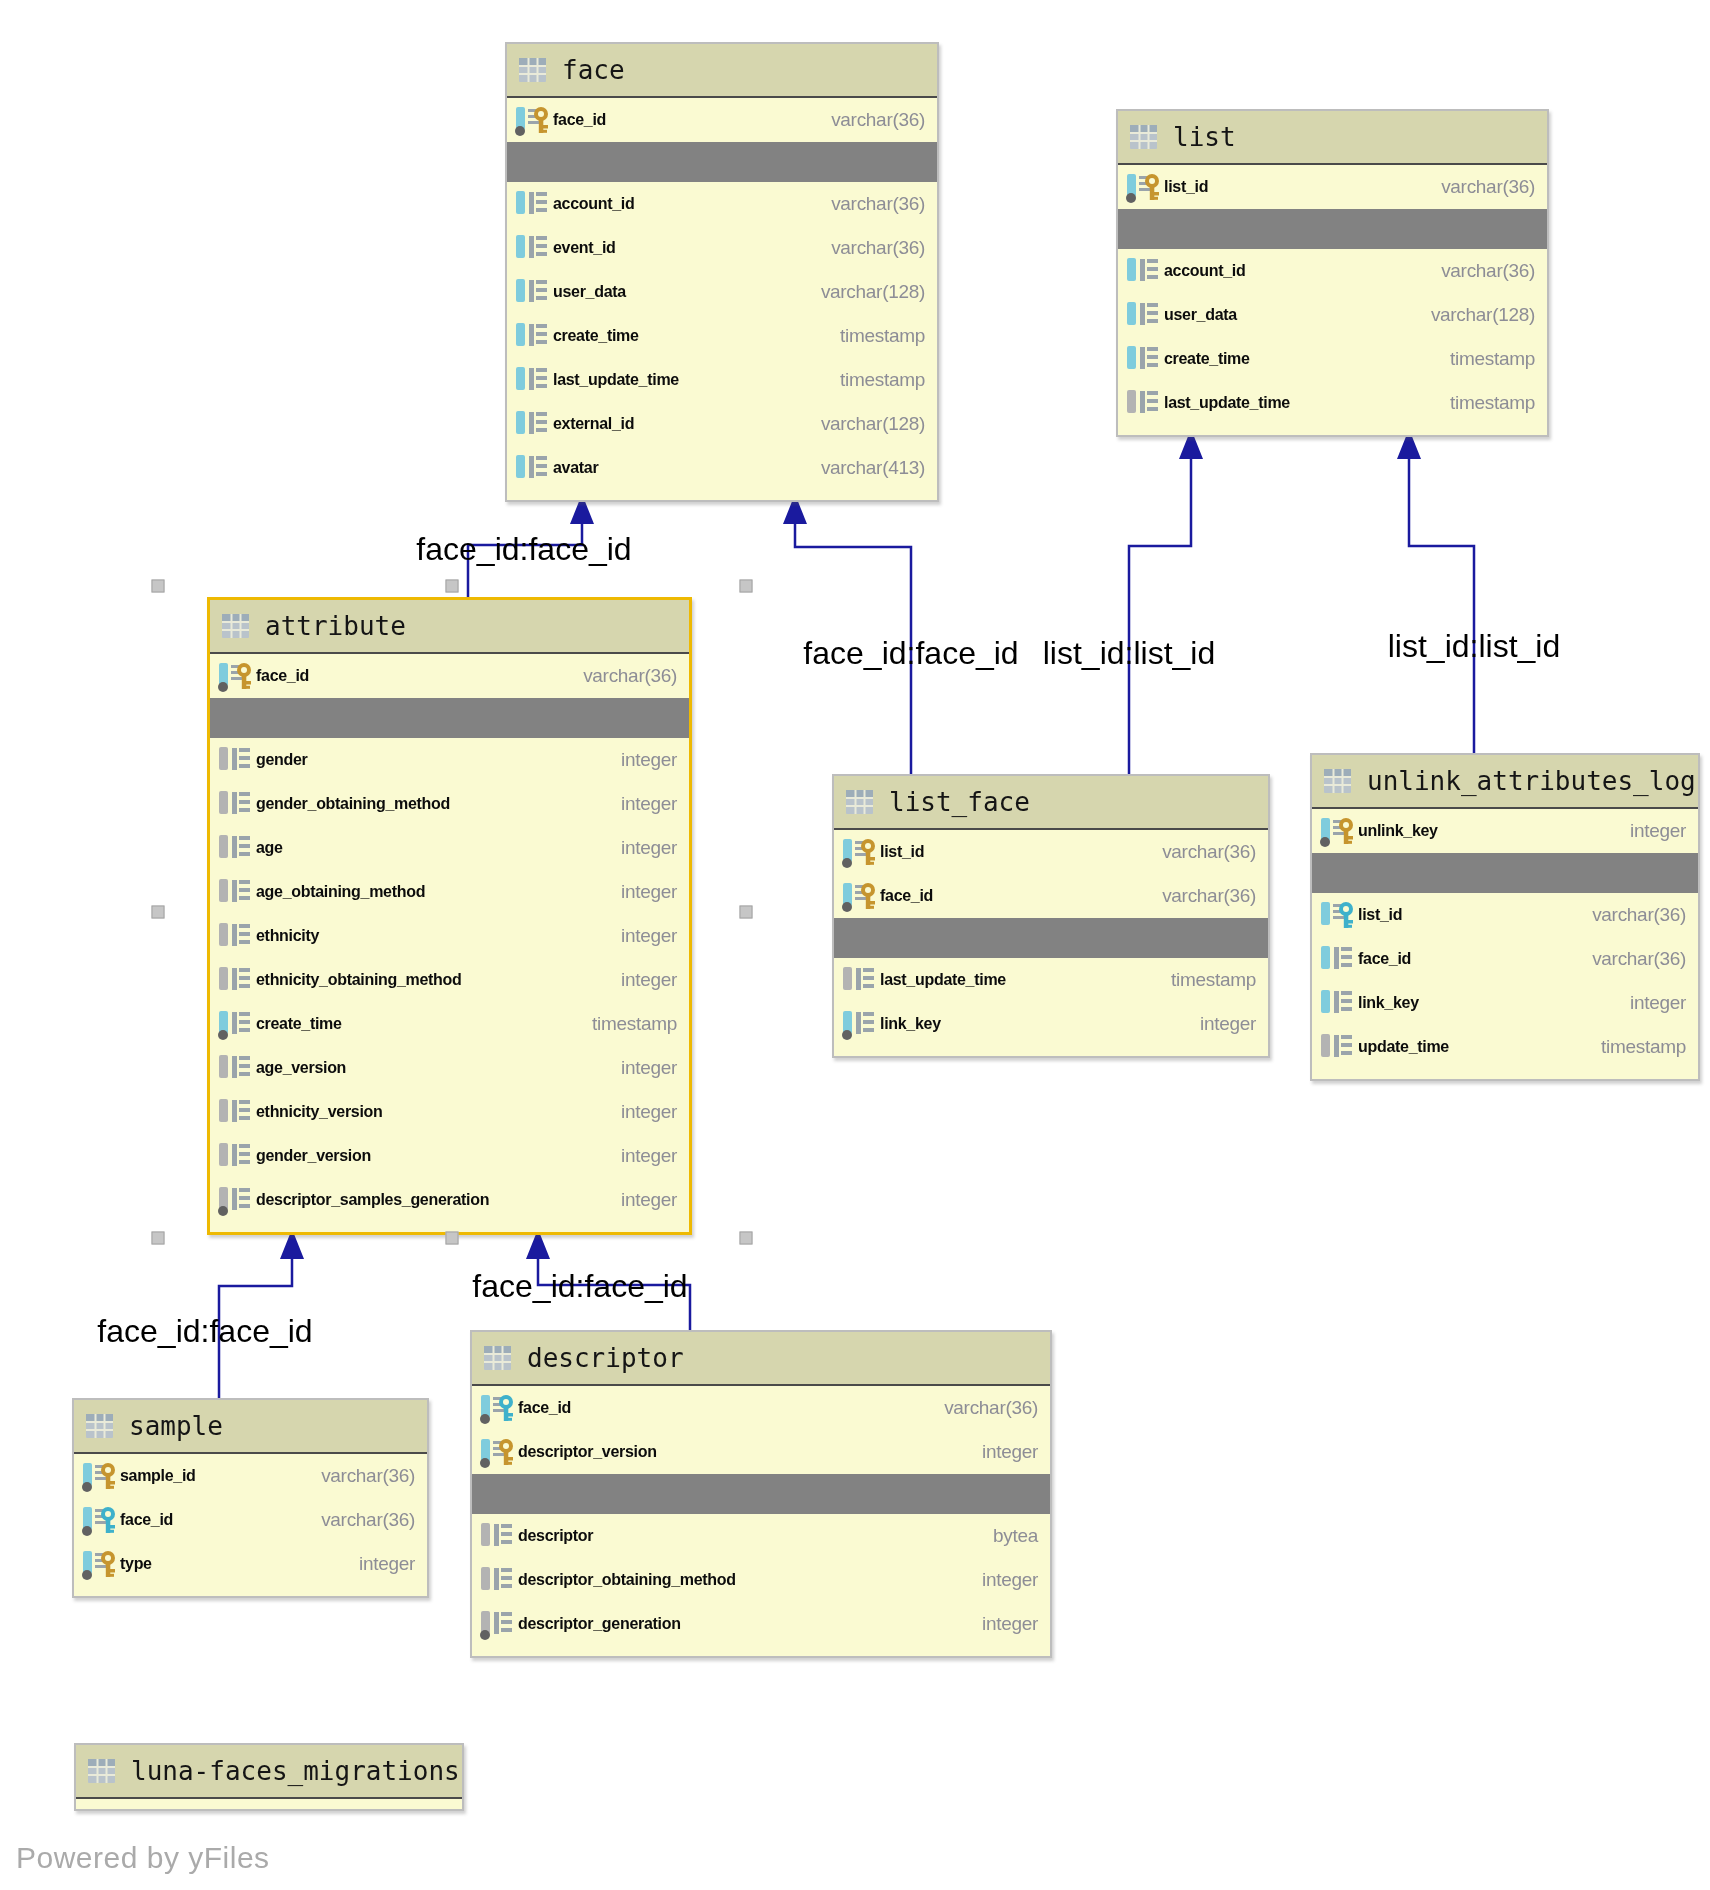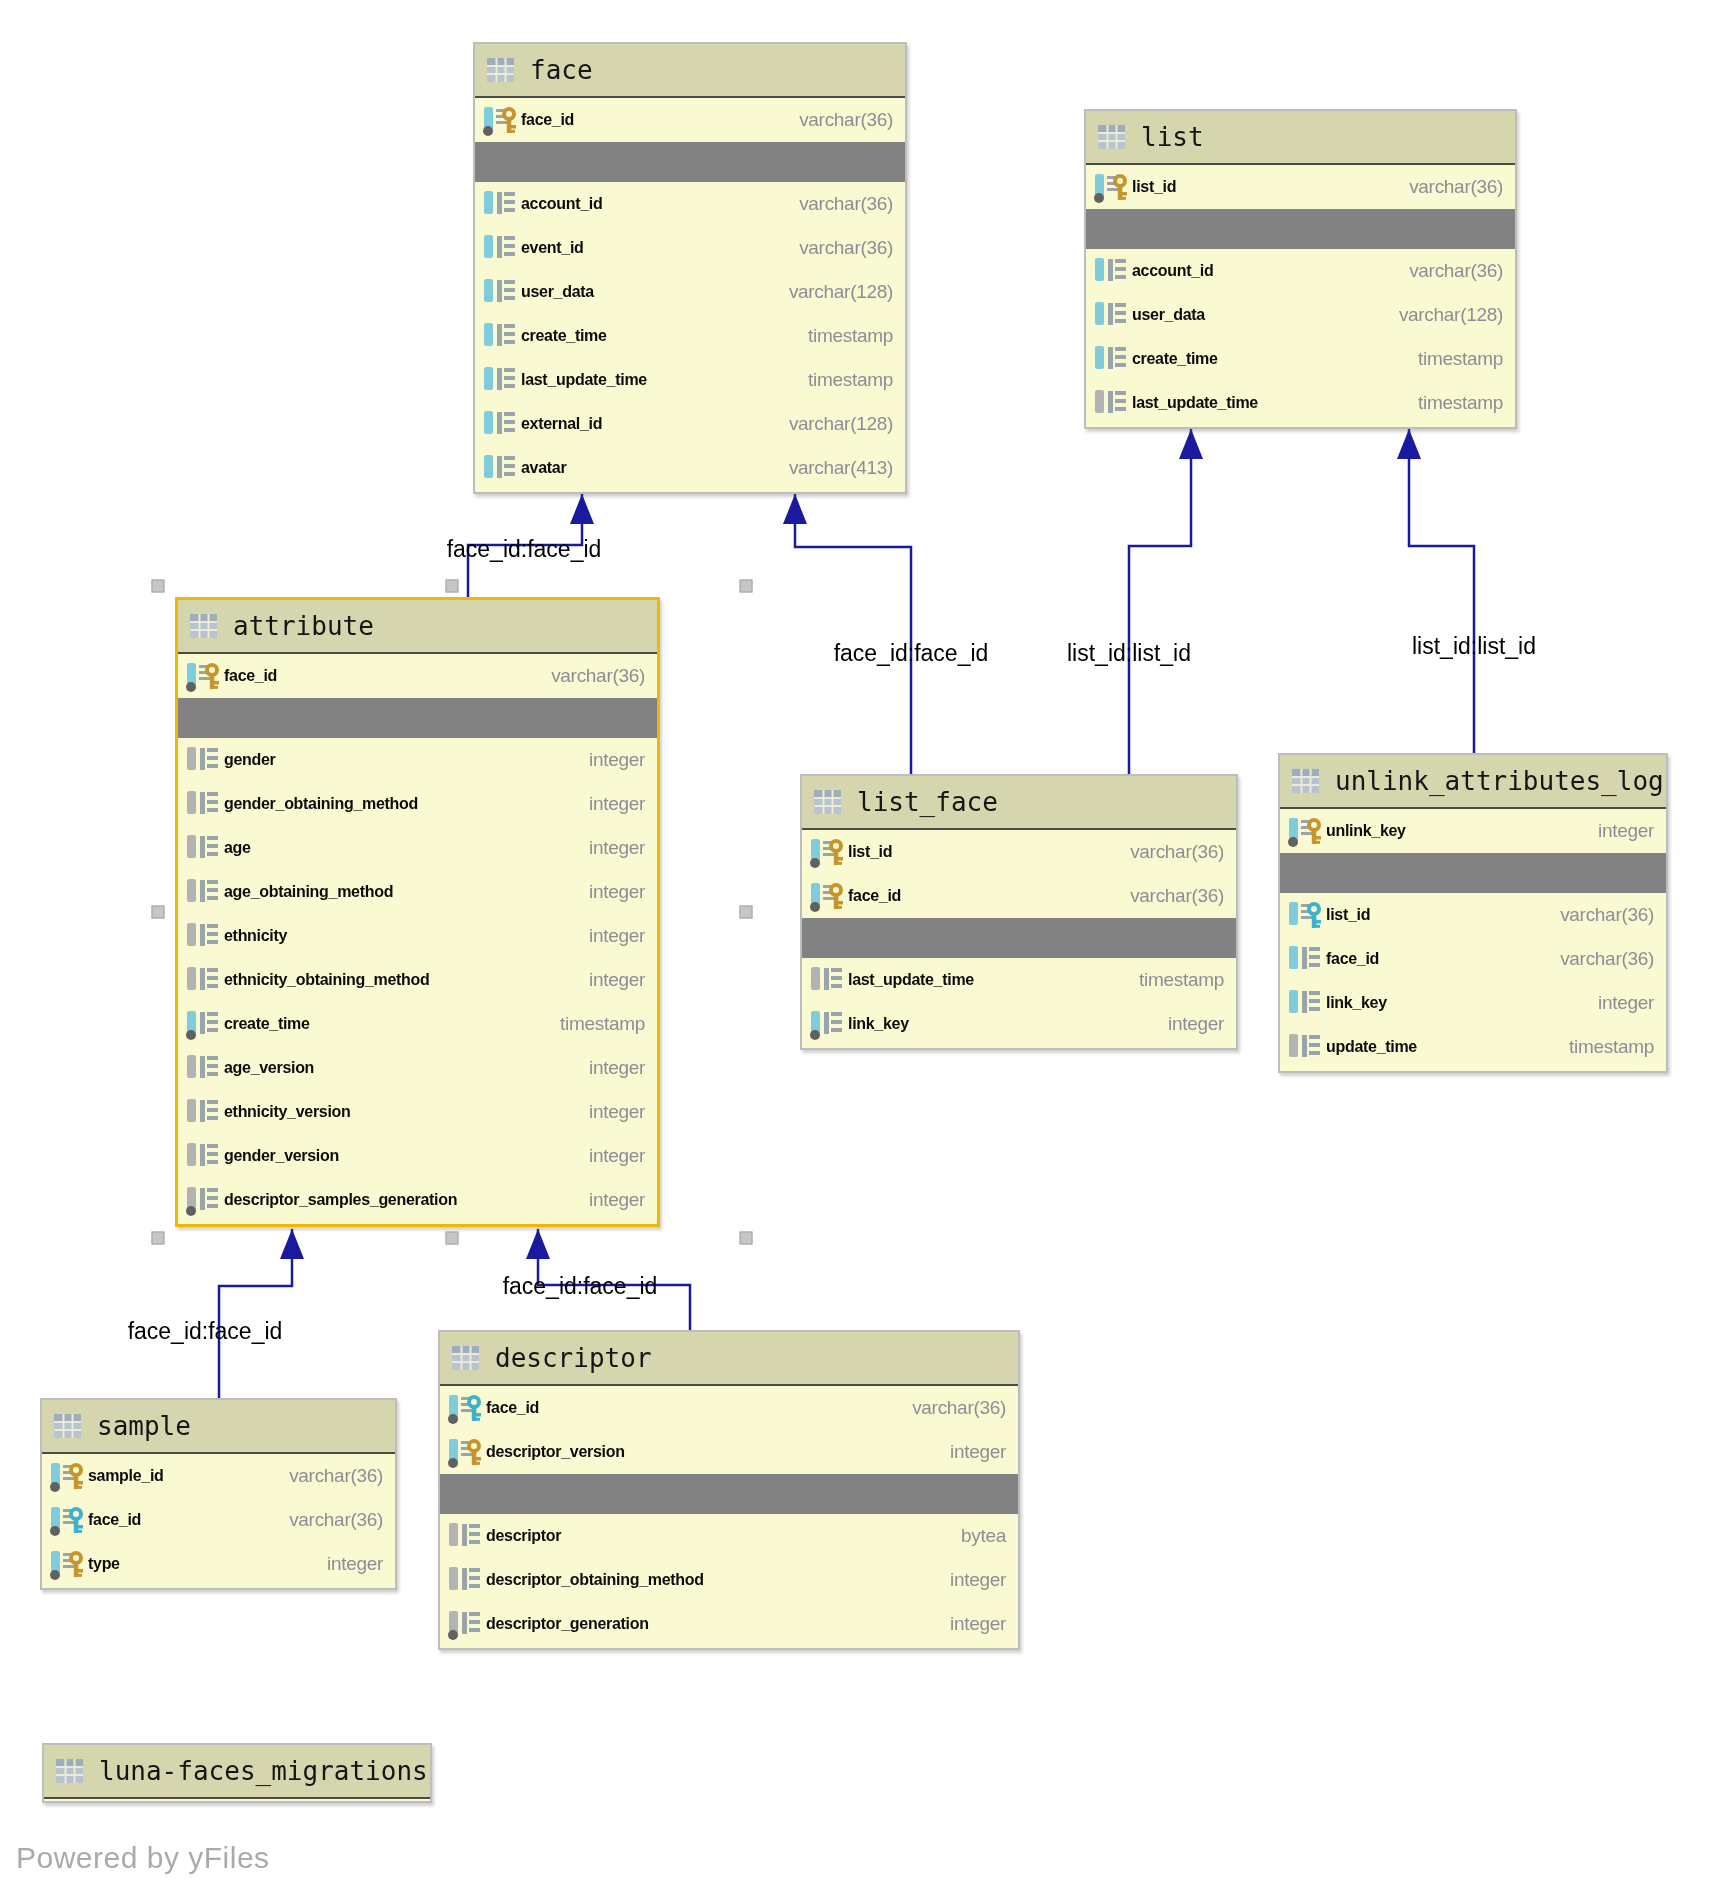--- a/index.html
+++ b/index.html
@@ -6,22 +6,23 @@
   body{
     width:1710px;height:1890px;background:#ffffff;
     font-family:"Liberation Sans",sans-serif;
     position:relative;overflow:hidden;
   }
   #canvas{position:absolute;inset:0;width:1710px;height:1890px;}
   #edges{position:absolute;left:0;top:0;}
   .tbl{
     position:absolute;background:var(--body-bg);
     border:2px solid #bdbdbd;box-sizing:border-box;
-    padding-bottom:2px;
+    padding-bottom:10px;
     box-shadow:2px 3px 3px rgba(90,90,90,.28);
+    margin-left:32px;
   }
   .tbl.selected{border:3px solid var(--sel-border);}
   .thead{
     height:52px;background:var(--header-bg);
     border-bottom:2px solid #4a4a4a;
     display:flex;align-items:center;gap:14px;padding-left:11px;
   }
   .ttitle{
     font-family:"DejaVu Sans Mono","Liberation Mono",monospace;
     font-size:26px;color:#151515;
@@ -33,21 +34,21 @@
     font-weight:bold;font-size:16px;letter-spacing:-0.3px;
     color:#0c0c0c;white-space:nowrap;
   }
   .ctype{
     margin-left:auto;padding-left:6px;font-size:19px;letter-spacing:-0.3px;
     color:var(--type-color);white-space:nowrap;
   }
   .sep{height:40px;background:var(--sep-color);}
   .elabel{
     position:absolute;transform:translate(-50%,-50%);
-    font-size:23px;color:#000;white-space:nowrap;
+    font-size:32px;color:#000;white-space:nowrap;
   }
   .handle{
     position:absolute;width:13px;height:13px;box-sizing:border-box;
     background:#c6c6c6;border:1px solid #a3a3a3;
     transform:translate(-50%,-50%);
   }
   #powered{
     position:absolute;left:16px;top:1841px;
     font-size:30px;color:#aaaaaa;letter-spacing:.5px;
   }

